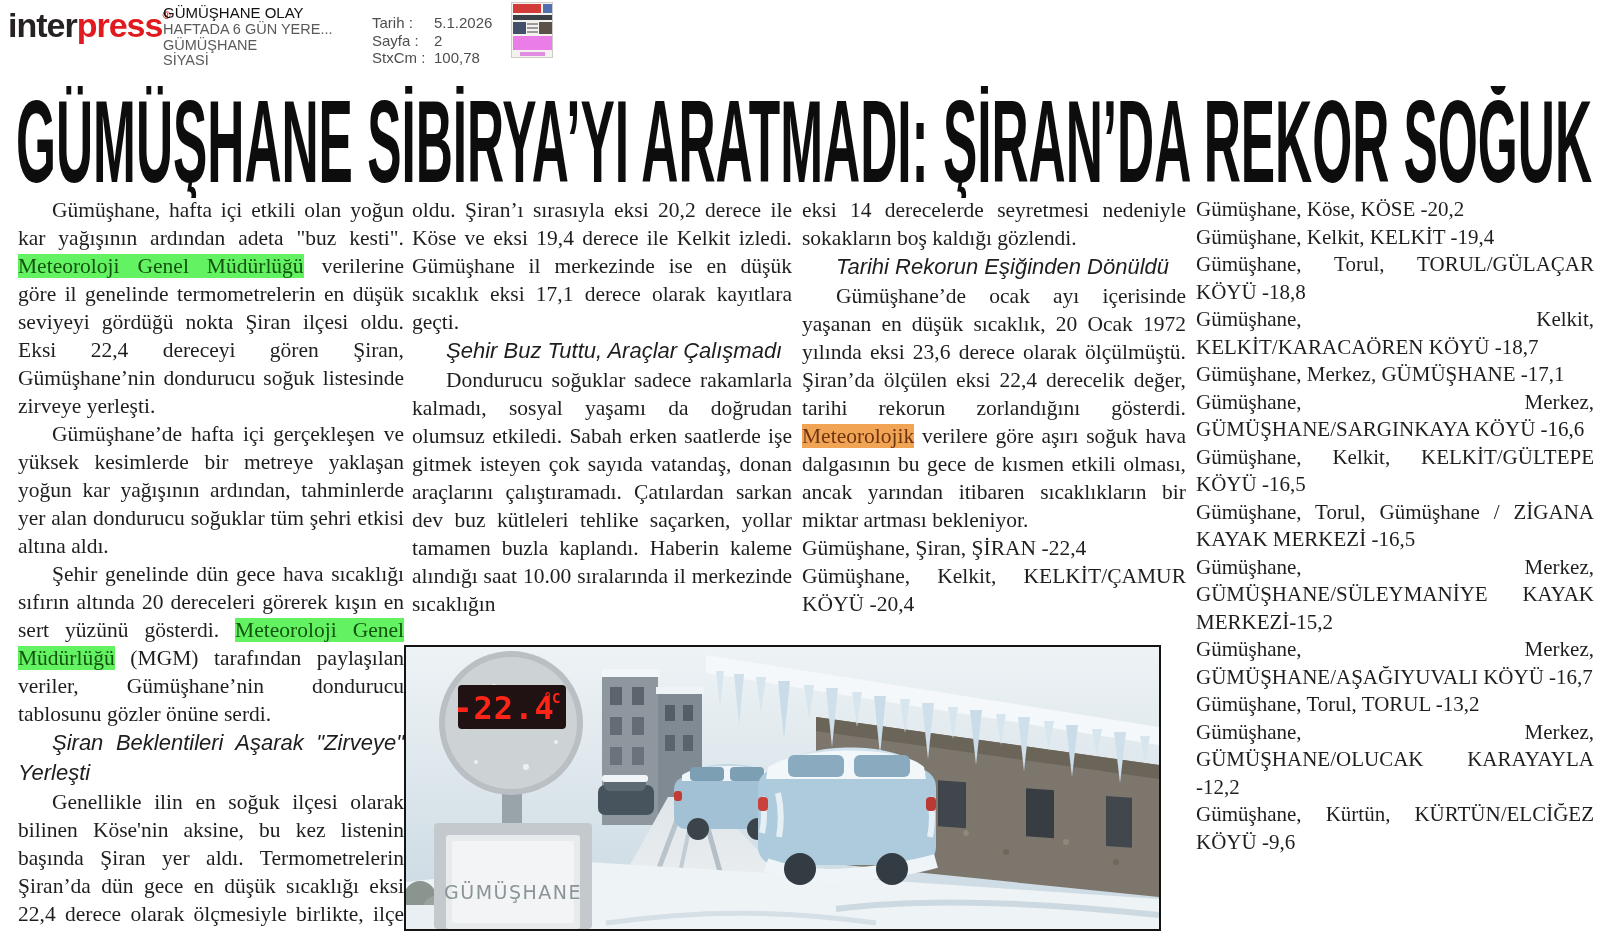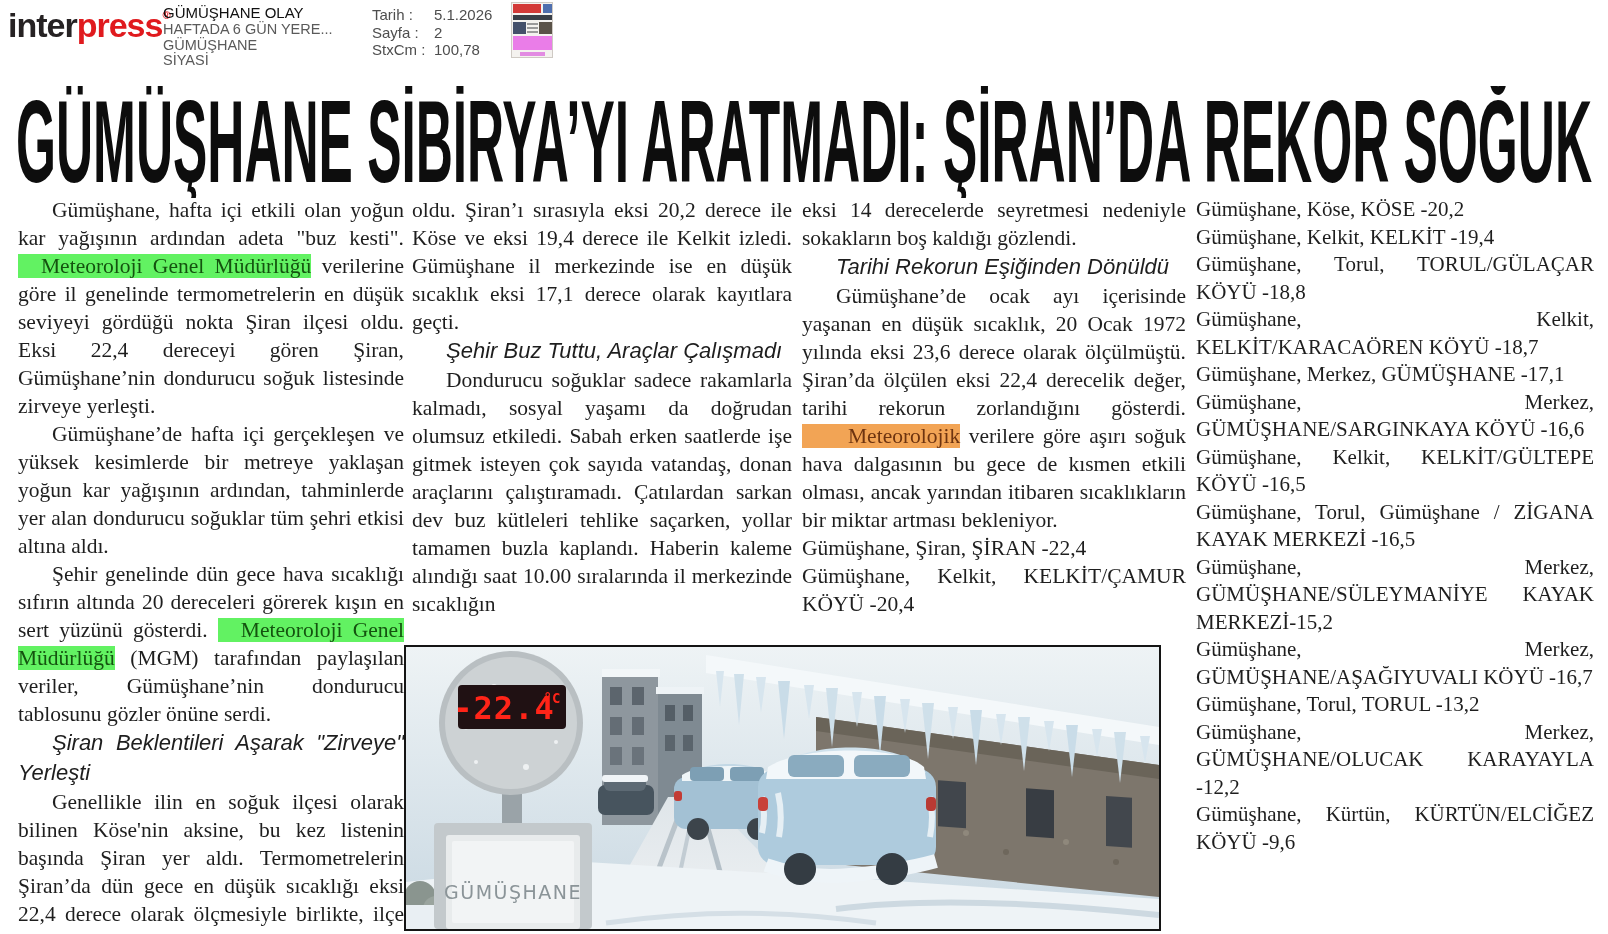--- a/index.html
+++ b/index.html
@@ -29,21 +29,21 @@
     position: absolute; left: 163px; top: 4px;
     font-family: "Liberation Sans", sans-serif;
     font-size: 14.5px; line-height: 15.5px; color: #5a5a5a;
   }
   .pubinfo .pubname { font-size: 15px; font-weight: normal; color: #111; line-height: 18px; }
   .meta {
     position: absolute; left: 372px; top: 6px;
     font-family: "Liberation Sans", sans-serif;
     font-size: 15px; line-height: 17.5px; color: #4e4e4e;
   }
-  .meta table { border-collapse: collapse; }
+  .meta table { border-collapse: collapse; margin-top: 8px; }
   .meta td { padding: 0; vertical-align: top; }
   .meta td.lbl { width: 62px; }
   
   .thumb {
     position: absolute; left: 511px; top: 2px; width: 42px; height: 56px;
     background: #f4f2ef; border: 1px solid #cfcac4; overflow: hidden;
   }
   .thumb .t-mast { position: absolute; left: 1px; top: 1px; width: 28px; height: 9px; background: #d33a38; }
   .thumb .t-mast2 { position: absolute; left: 31px; top: 1px; width: 9px; height: 9px; background: #4f6fae; }
   .thumb .t-head { position: absolute; left: 1px; top: 12px; width: 39px; height: 5px; background: #3a3f48; }
@@ -77,22 +77,22 @@
 
   .para { text-indent: 34px; }
   .para.noindent { text-indent: 0; }
   .subhead {
     font-family: "Liberation Sans", sans-serif;
     font-weight: normal; font-style: italic;
     font-size: 22px; line-height: 30px;
     text-indent: 34px; text-align: justify;
   }
   .dataline { text-indent: 0; text-align: justify; }
-  .hl-green  { background: #62f262; color: #14530f; padding-left: 23px; }
-  .hl-orange { background: #f2a455; color: #6e3410; padding-left: 46px; }
+  .hl-green  { background: #62f262; color: #14530f; }
+  .hl-orange { background: #f2a455; color: #6e3410; }
 
   
   #photo {
     position: absolute; left: 404px; top: 645px; width: 757px; height: 286px;
     border: 2px solid #141414; background: #0ea5e9;
   }
   #photo svg { display: block; }
 </style>
 </head>
 <body>

